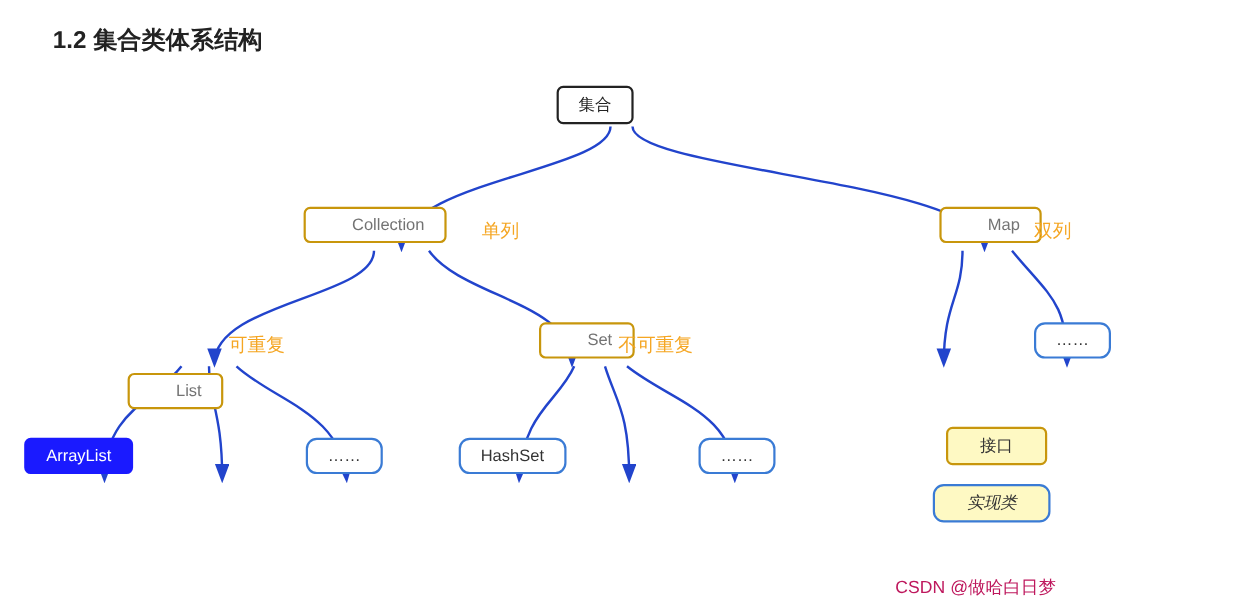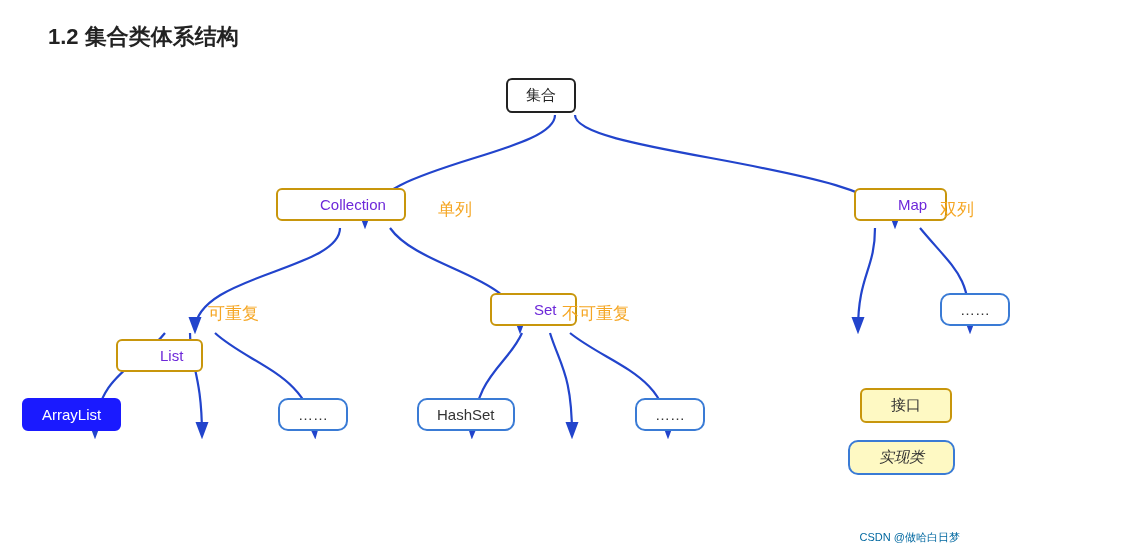--- a/index.html
+++ b/index.html
@@ -54,21 +54,21 @@
       white-space: nowrap;
     }
 
     .node-black {
       border-color: #222;
       color: #222;
     }
 
     .node-gold {
       border-color: #c8960c;
-      color: #6d28d9;
+      color: #737373;
       padding-left: 42px;
     }
 
     .node-blue-outline {
       border-color: #3a7bd5;
       color: #333;
       border-radius: 10px;
     }
 
     .node-filled-blue {
@@ -102,22 +102,22 @@
     .legend-blue {
       border-color: #3a7bd5;
       color: #333;
       border-radius: 10px;
     }
 
     .watermark {
       position: absolute;
       bottom: 8px;
       right: 18px;
-      font-size: 11px;
-      color: #0369a1;
+      font-size: 16px;
+      color: #be185d;
     }
   </style>
 </head>
 <body>
 
 <div class="page-container">
 
   <div class="title">1.2 集合类体系结构</div>
 
   <svg class="tree-lines">

